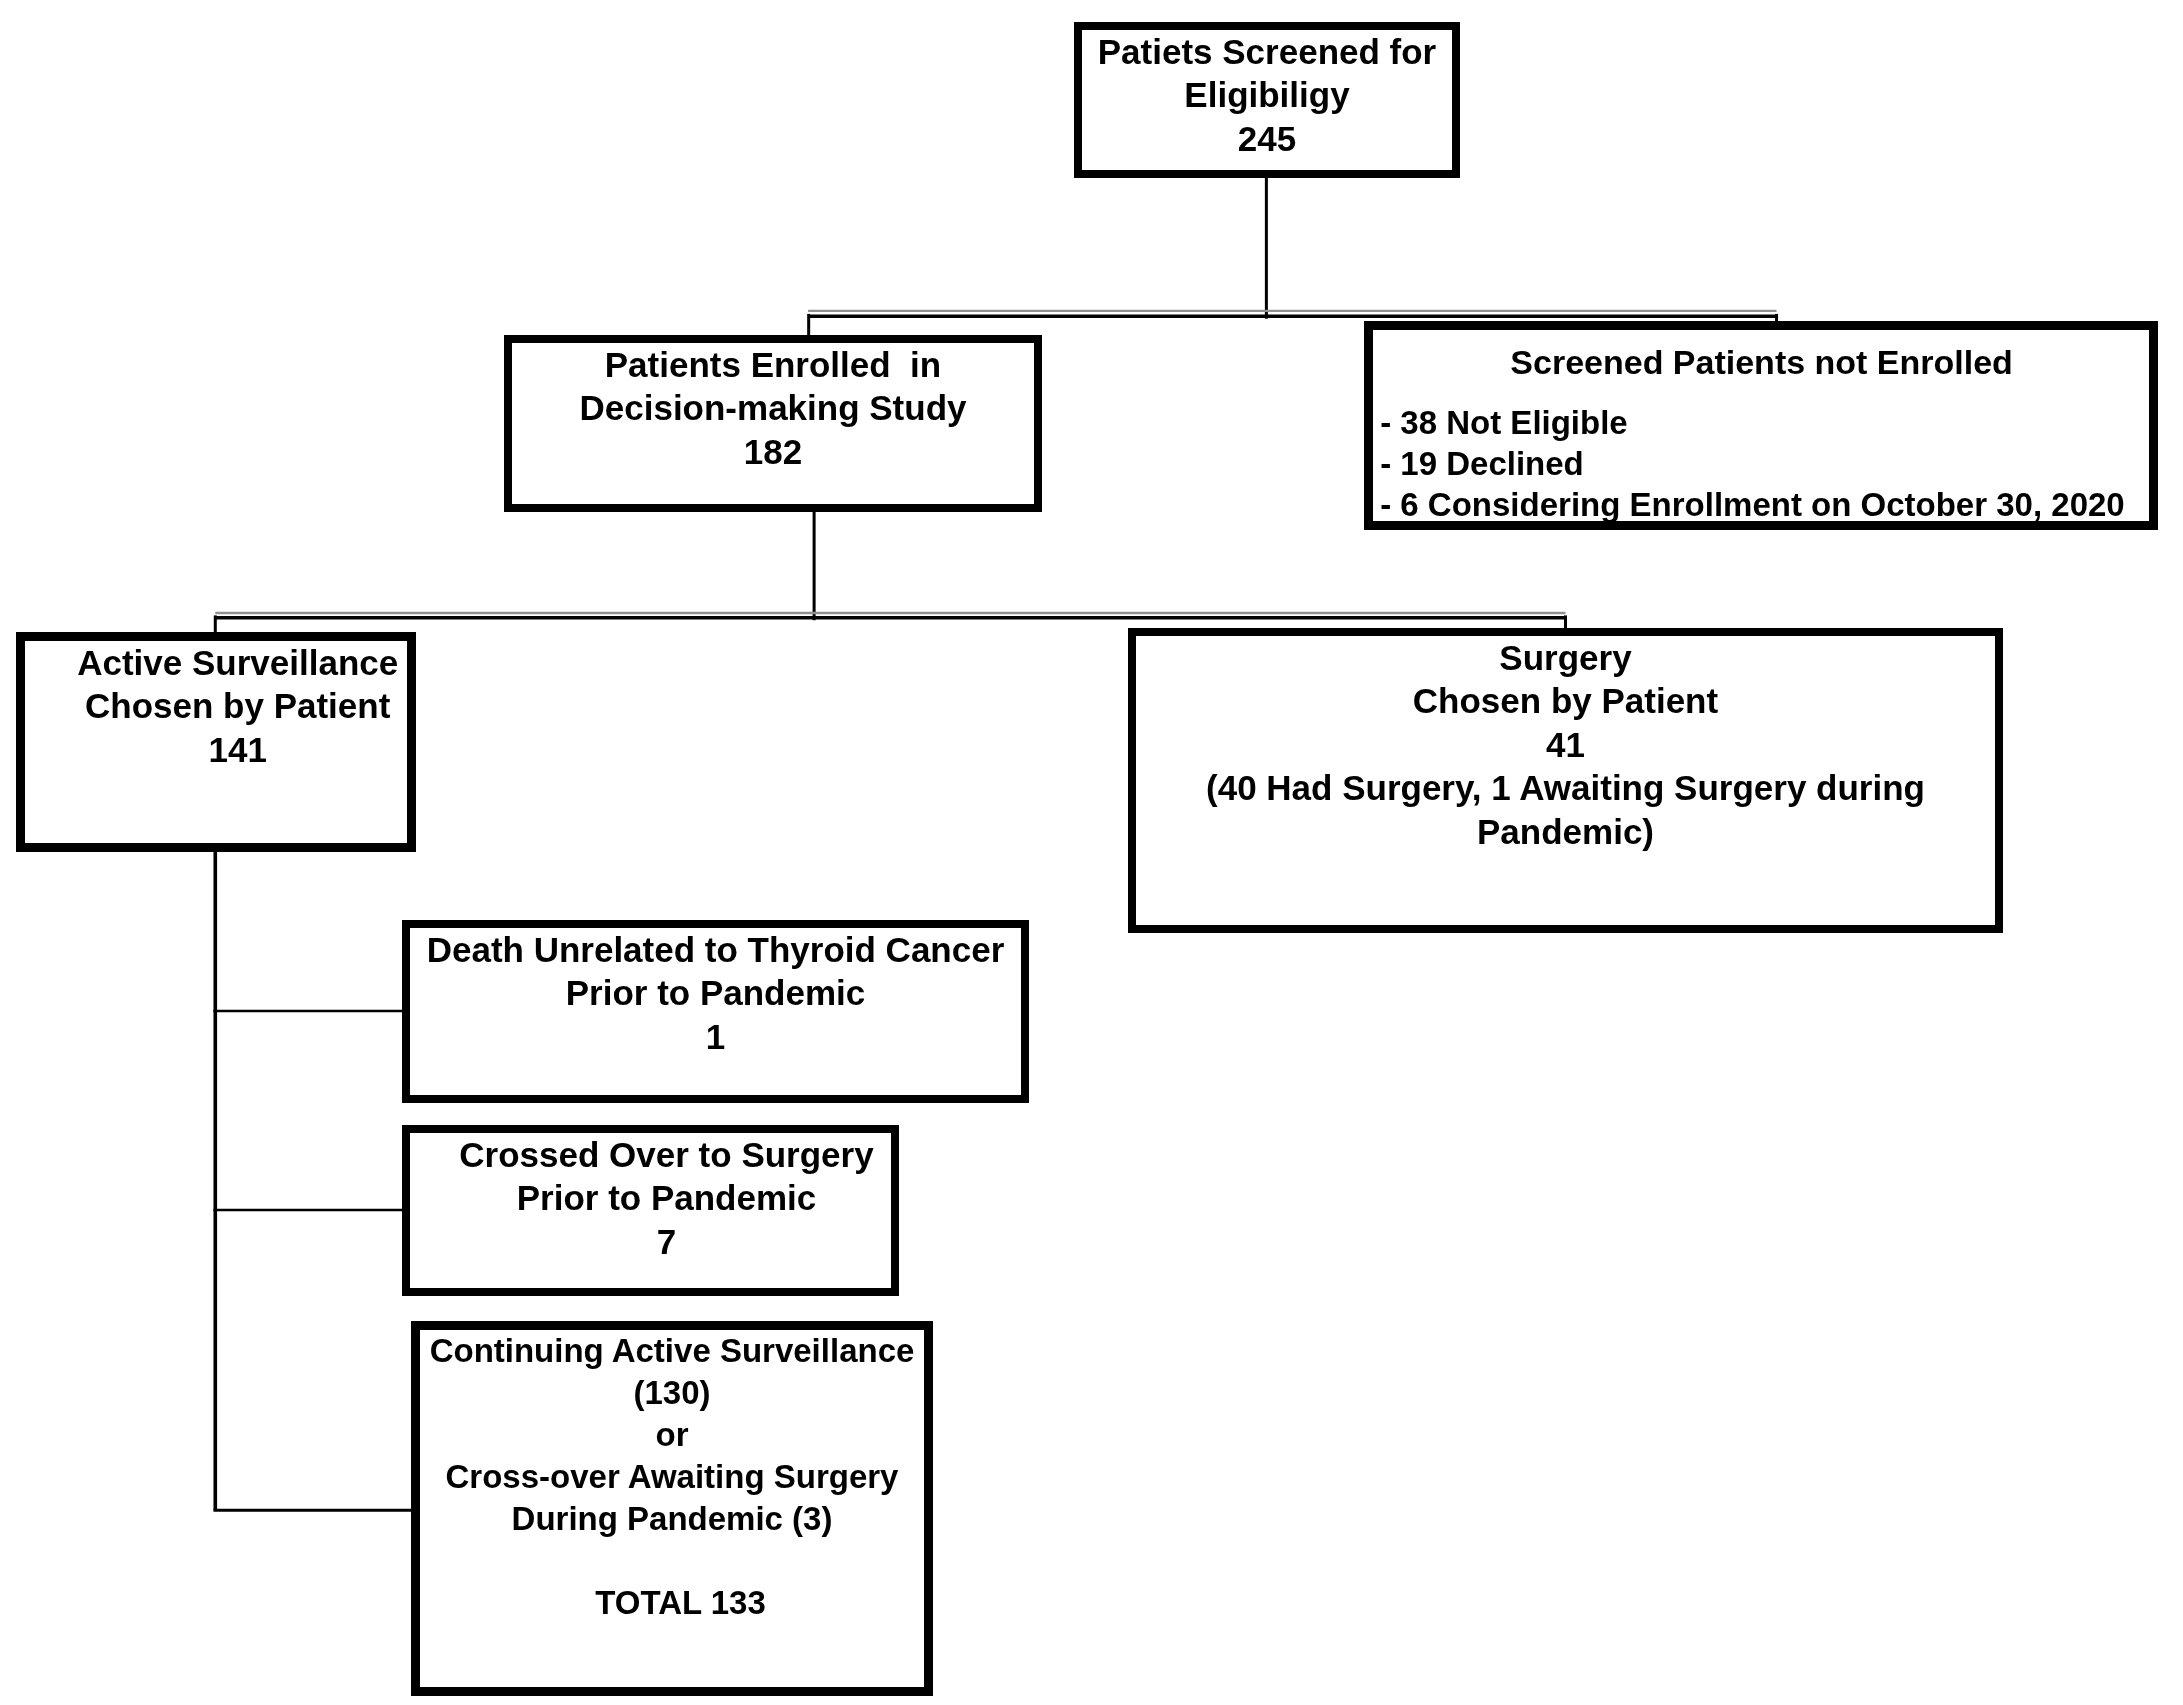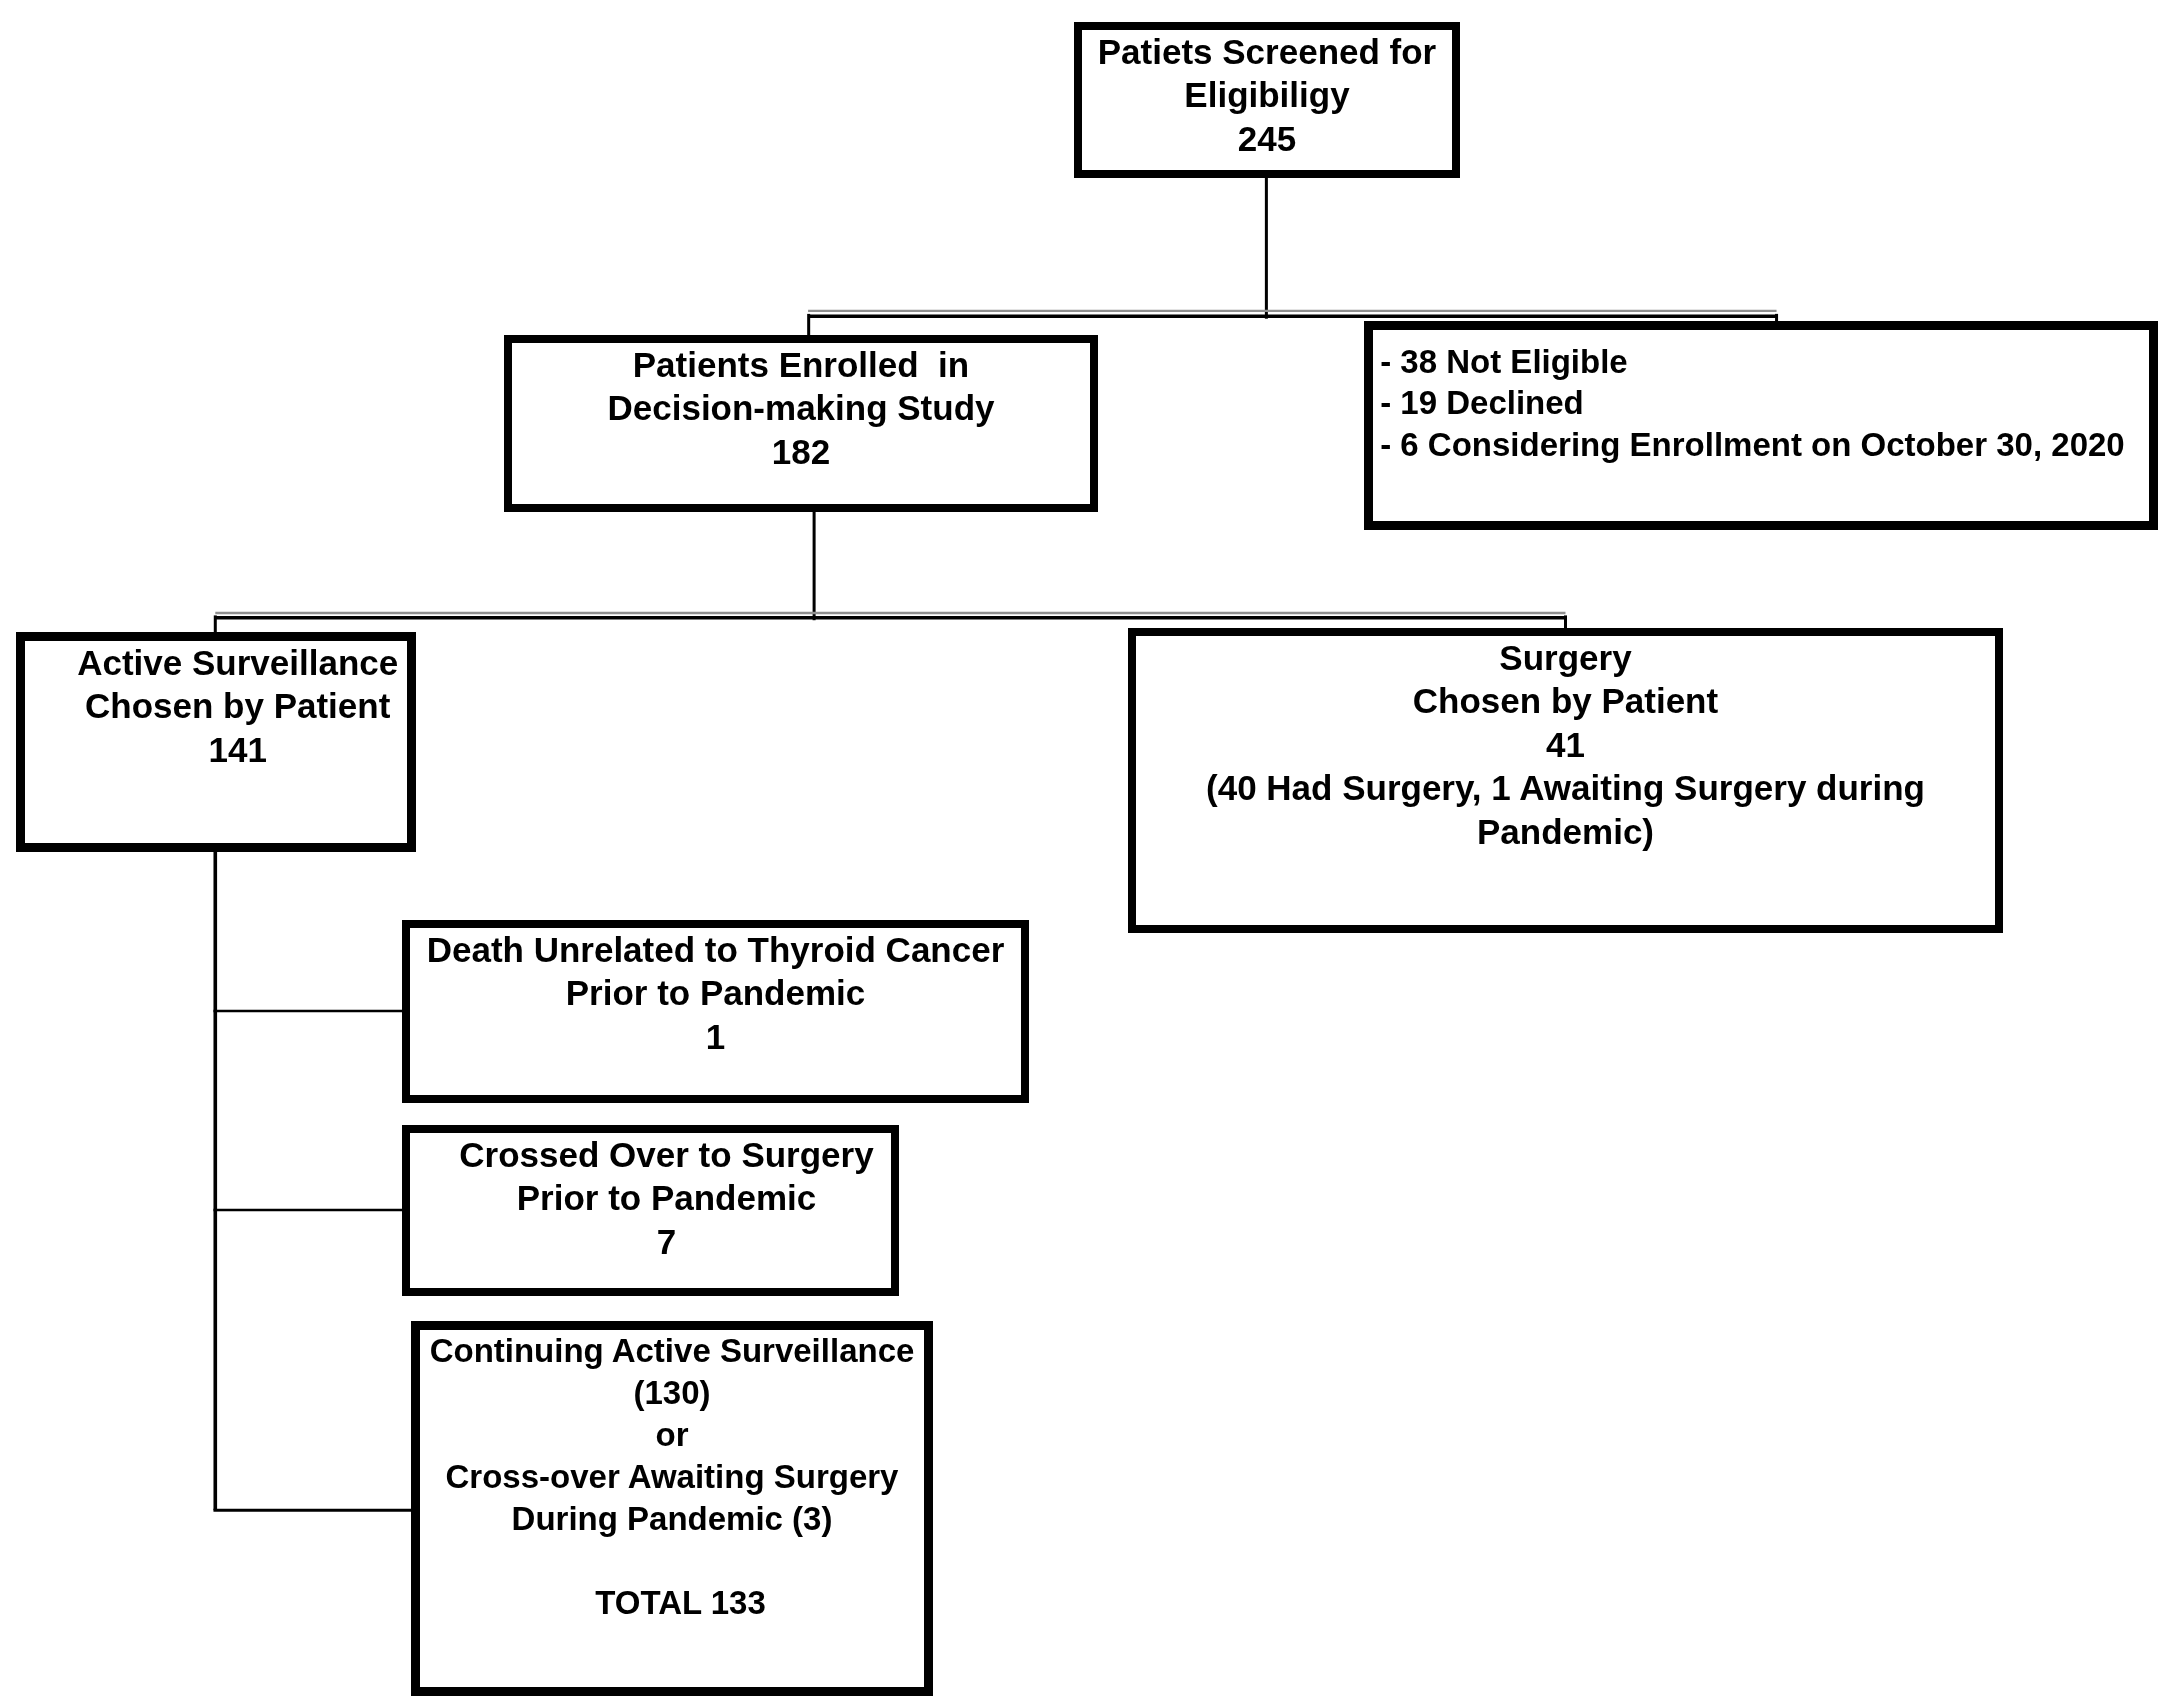--- a/index.html
+++ b/index.html
@@ -10,21 +10,21 @@
   }
   .connector-layer{position:absolute;left:0;top:0;width:2183px;height:1706px;}
   .node{
     position:absolute;background:#ffffff;border:8.4px solid #000;box-sizing:border-box;
     display:flex;flex-direction:column;justify-content:flex-start;align-items:center;
     text-align:center;font-size:35px;line-height:1.24;
   }
   .ln{white-space:pre-wrap;}
   
   #n-screened      {left:1074px;top:22px;  width:386px; height:156px;}
-  #n-enrolled      {left:504px; top:335px; width:594px;height:177px;}
+  #n-enrolled      {left:504px; top:335px; width:538px;height:177px;}
   #n-notenrolled   {left:1364px;top:321px; width:794px;height:209px;border-width:9.6px;
                     justify-content:flex-start;align-items:stretch;text-align:left;
                     padding:11px 6px 4.8px 7.2px;font-size:33px;line-height:1.25;}
   #n-notenrolled .nb-title{text-align:center;font-size:34px;margin-bottom:18px;}
   #n-as            {left:15.7px;  top:632px;width:400px; height:220px;border-width:9.6px;padding-left:44px;}
   #n-surgery       {left:1128px;top:628px;width:875px;height:305px;}
   #n-death         {left:402px; top:920px;width:627px;height:183px;}
   #n-cross         {left:402px; top:1125px;width:497px; height:171px;padding-left:32px;}
   #n-continuing    {left:411px; top:1321px;width:522px; height:375px;border-width:9.6px;
                     font-size:33px;line-height:1.27;}
@@ -61,20 +61,21 @@
     <div class="ln">245</div>
   </div>
 
   <div class="node" id="n-enrolled">
     <div class="ln">Patients Enrolled  in</div>
     <div class="ln">Decision-making Study</div>
     <div class="ln">182</div>
   </div>
 
   <div class="node" id="n-notenrolled">
+    <div class="ln nb-title">Screened Patients not Enrolled</div>
     <div class="ln">- 38 Not Eligible</div>
     <div class="ln">- 19 Declined</div>
     <div class="ln">- 6 Considering Enrollment on October 30, 2020</div>
   </div>
 
   <div class="node" id="n-as">
     <div class="ln">Active Surveillance</div>
     <div class="ln">Chosen by Patient</div>
     <div class="ln">141</div>
   </div>

